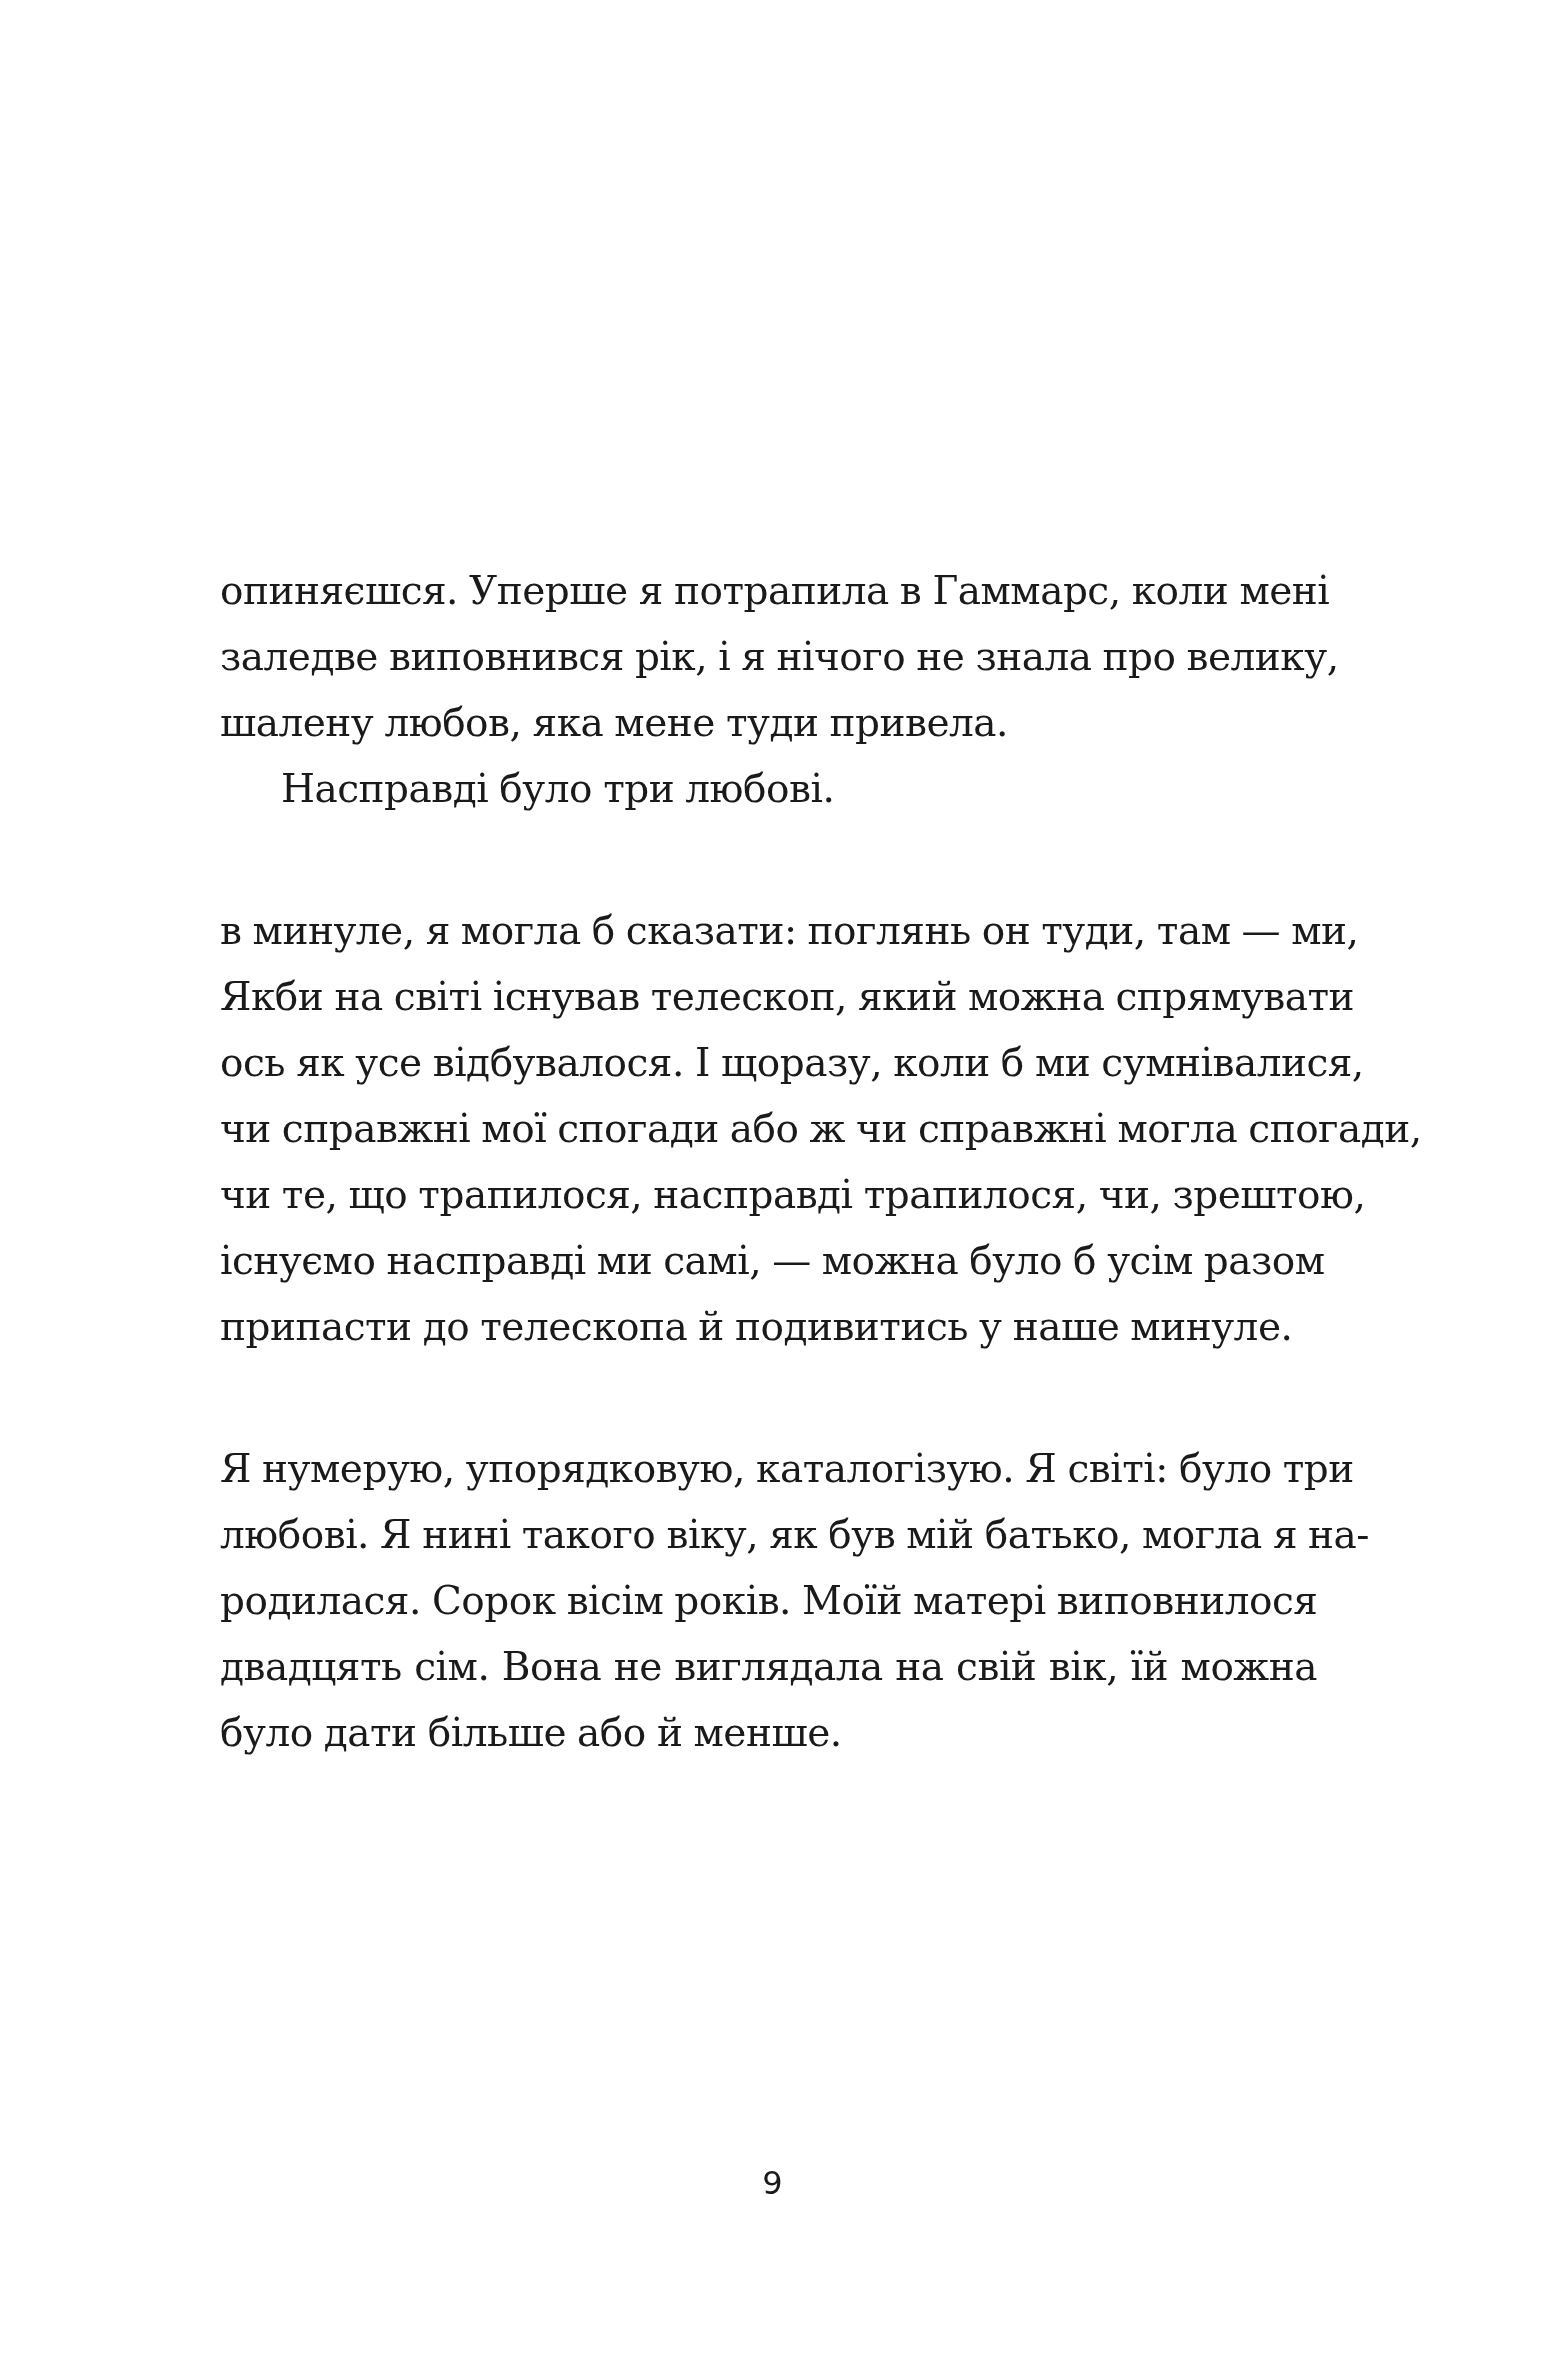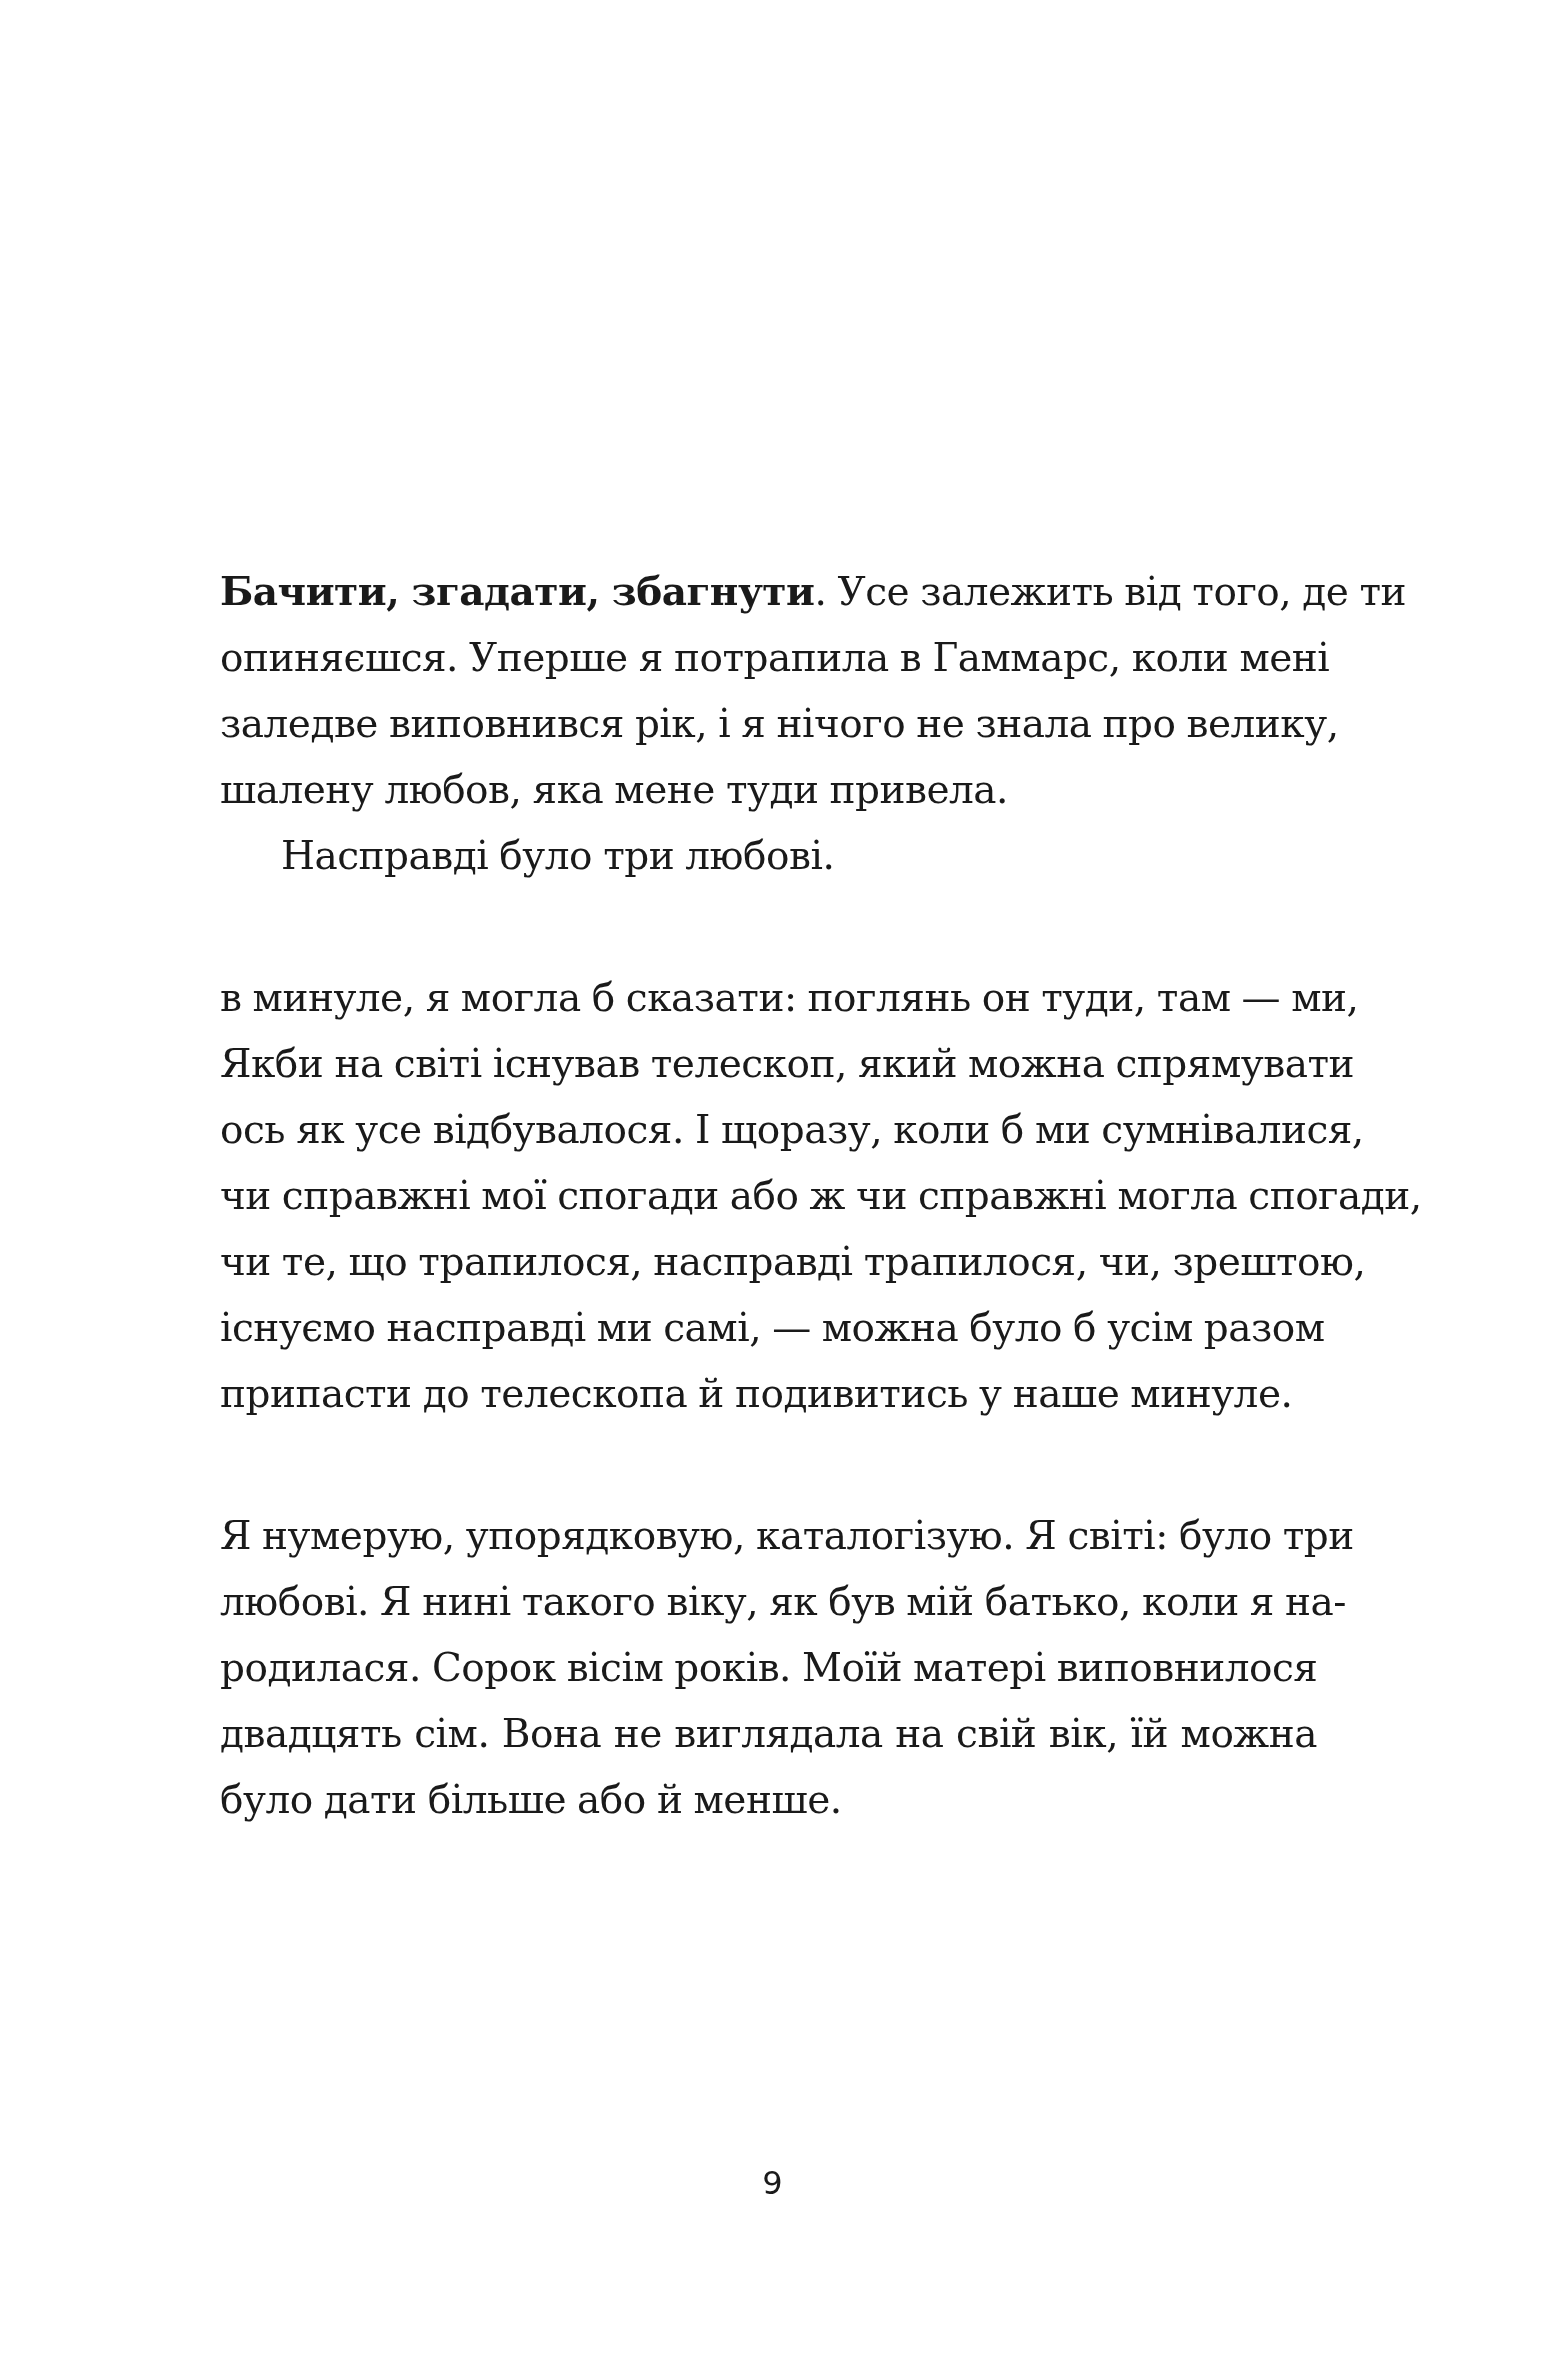--- a/index.html
+++ b/index.html
@@ -68,21 +68,20 @@
     color: #1a1a1a;
   }
 </style>
 </head>
 <body>
 
 <div class="page">
   <div class="text-block">
 
     <div class="para">
-      <span class="line"><span class="lead">Бачити, згадати, збагнути</span><span>. Усе залежить від того, де ти</span></span>
       <span class="line">опиняєшся. Уперше я потрапила в Гаммарс, коли мені</span>
       <span class="line">заледве виповнився рік, і я нічого не знала про велику,</span>
       <span class="line last">шалену любов, яка мене туди привела.</span>
     </div>
 
     <div class="para indent">
       <span class="line last">Насправді було три любові.</span>
     </div>
 
     <div class="para gap">
@@ -90,21 +89,21 @@
       <span class="line">Якби на світі існував телескоп, який можна спрямувати</span>
       <span class="line">ось як усе відбувалося. І щоразу, коли б ми сумнівалися,</span>
       <span class="line">чи справжні мої спогади або ж чи справжні могла спогади,</span>
       <span class="line">чи те, що трапилося, насправді трапилося, чи, зрештою,</span>
       <span class="line">існуємо насправді ми самі, — можна було б усім разом</span>
       <span class="line last">припасти до телескопа й подивитись у наше минуле.</span>
     </div>
 
     <div class="para gap">
       <span class="line">Я нумерую, упорядковую, каталогізую. Я світі: було три</span>
-      <span class="line">любові. Я нині такого віку, як був мій батько, коли я на-</span>
+      <span class="line">любові. Я нині такого віку, як був мій батько, могла я на-</span>
       <span class="line">родилася. Сорок вісім років. Моїй матері виповнилося</span>
       <span class="line">двадцять сім. Вона не виглядала на свій вік, їй можна</span>
       <span class="line last">було дати більше або й менше.</span>
     </div>
 
     <div class="para gap">
     </div>
 
   </div>
 

